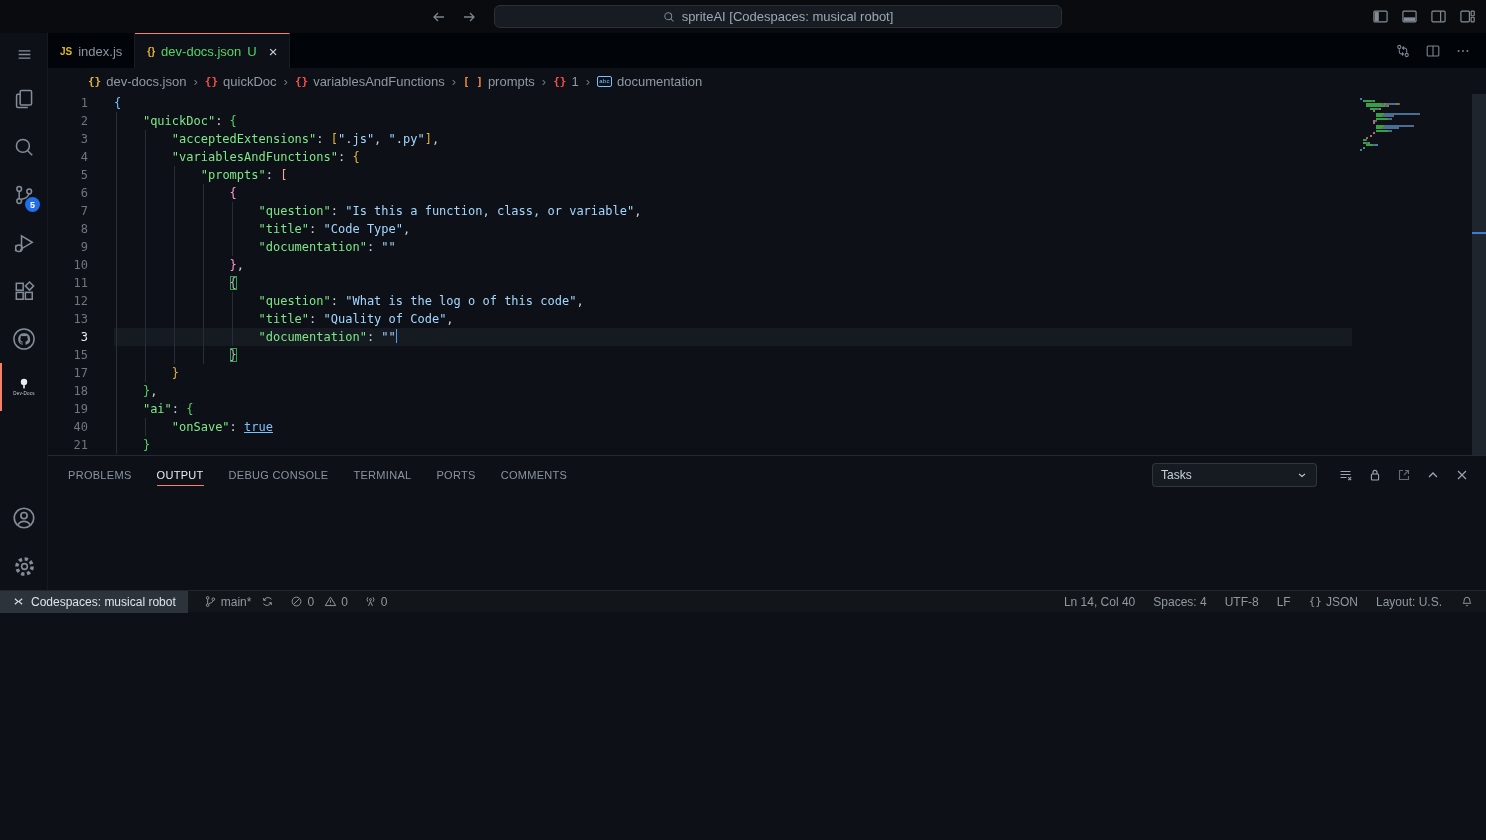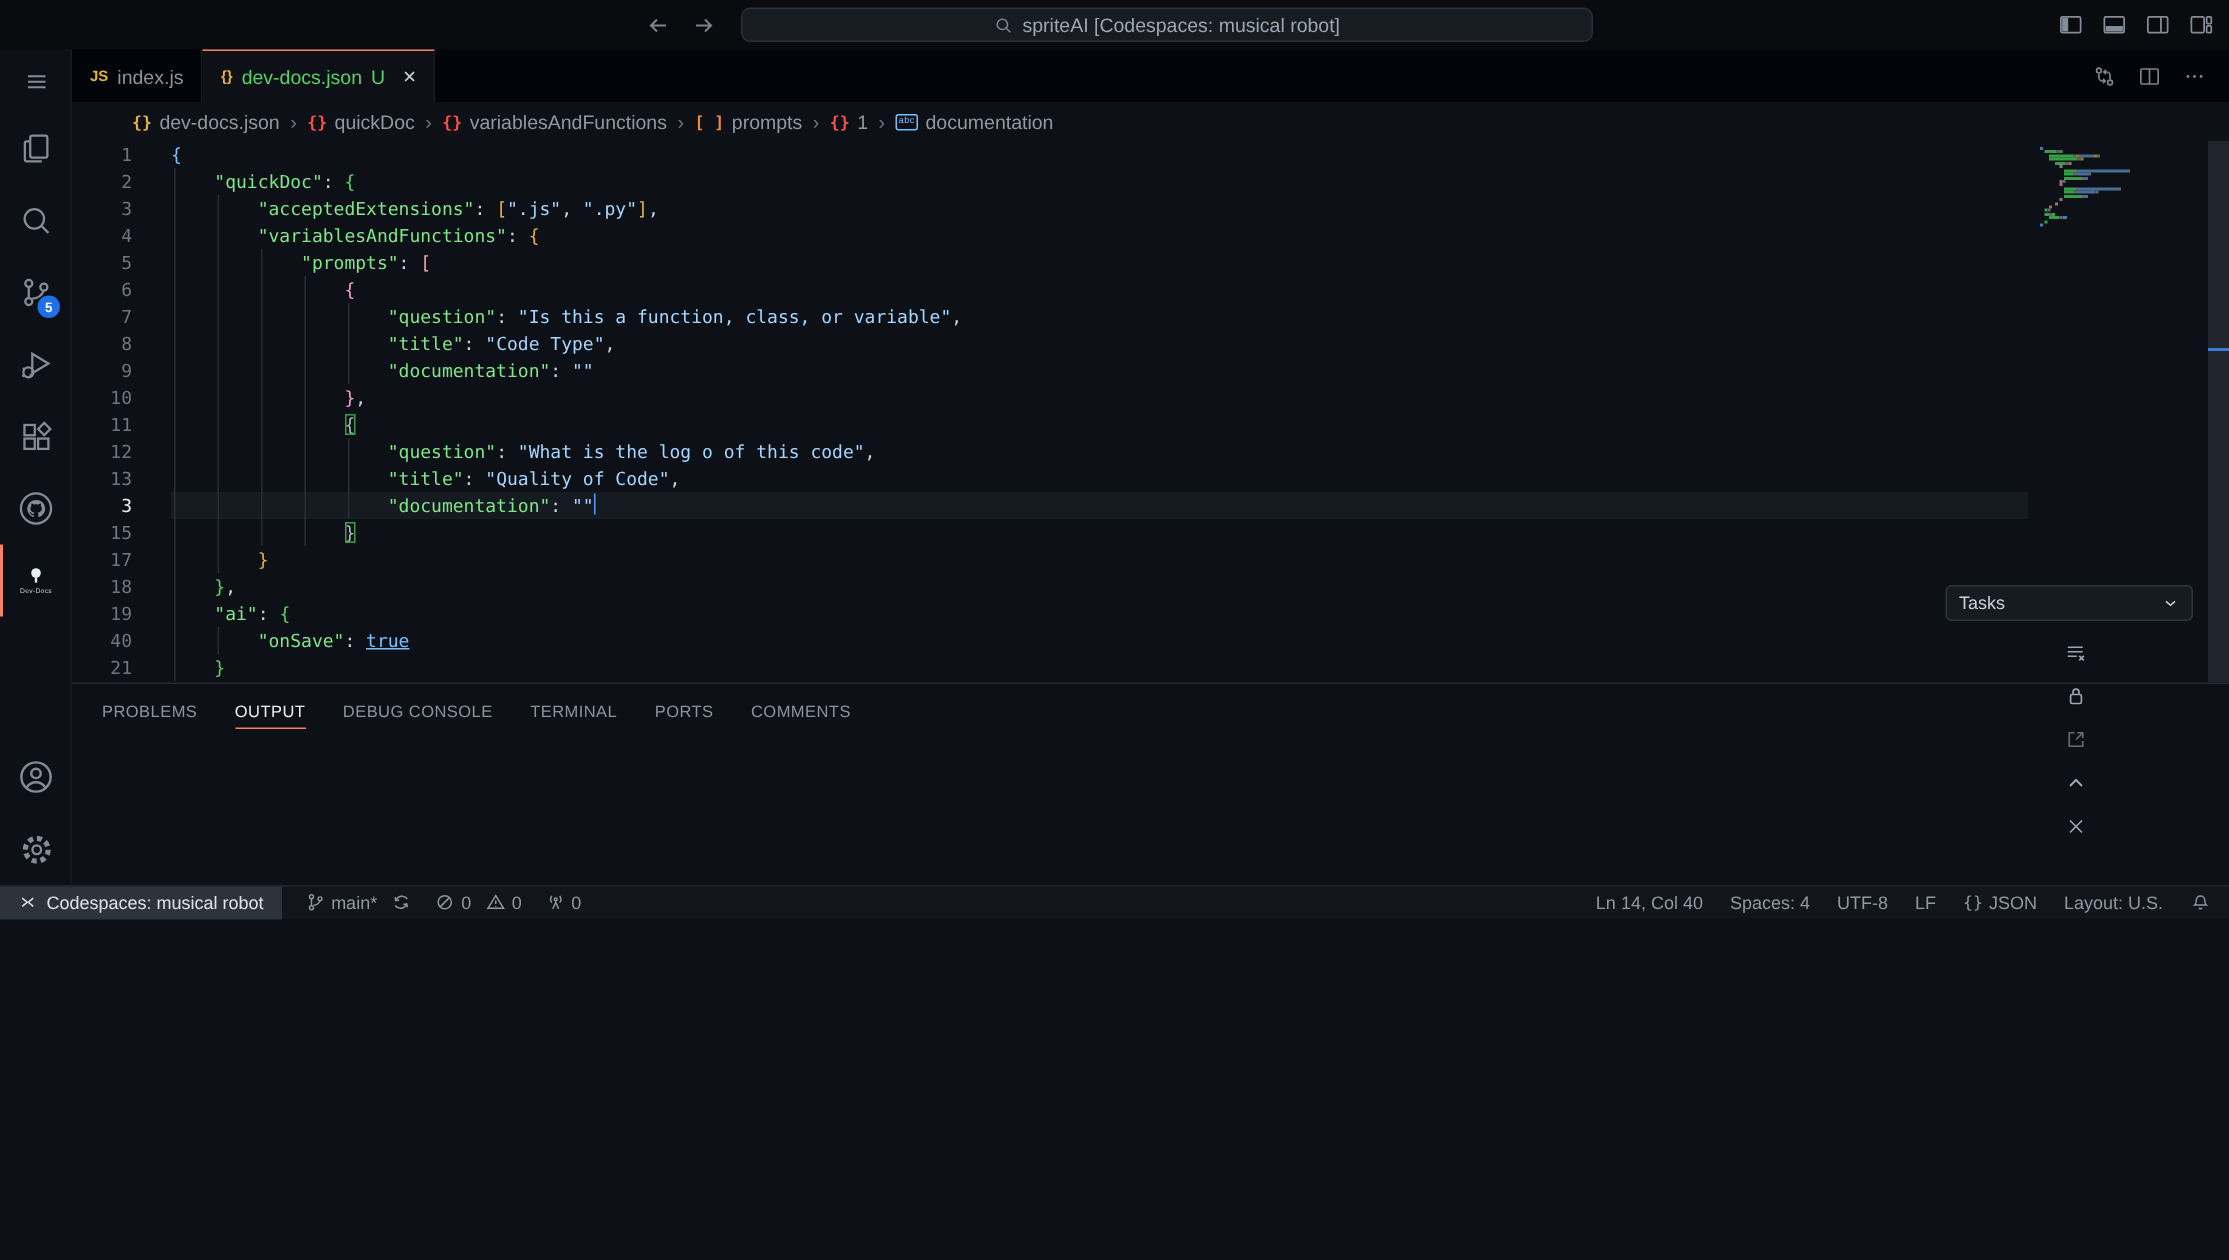--- a/index.html
+++ b/index.html
@@ -79,21 +79,21 @@
   #scroll-thumb { position:absolute; top:0; right:0; width:14px; height:362px; background:#262c36; opacity:.75; }
   #cursor-marker { position:absolute; top:138px; right:0; width:14px; height:2px; background:#3d7bd9; }
 
   
   #panel { height:135px; border-top:1px solid #242a33; display:flex; flex-direction:column; flex:none; background:#0d1117; }
   #panel-header { height:37px; display:flex; align-items:center; flex:none; }
   #panel-tabs { display:flex; gap:25px; padding-left:20px; }
   .ptab { font-size:11px; letter-spacing:.3px; color:#8b949e; height:37px; display:flex; align-items:center; position:relative; }
   .ptab.active { color:#e6edf3; }
   .ptab.active::after { content:""; position:absolute; left:0; right:0; bottom:7px; height:1.5px; background:#f78166; }
-  #panel-actions { margin-left:auto; display:flex; align-items:center; gap:13px; padding-right:16px; color:#9da7b3;flex-direction:column; }
+  #panel-actions { margin-left:auto; display:flex; align-items:center; gap:13px; padding-right:16px; color:#9da7b3; }
   #tasks-select { width:165px; height:24px; background:#161b22; border:1px solid rgba(205,217,229,.14); border-radius:4px;
     display:flex; align-items:center; font-size:12px; color:#c9d1d9; padding:0 8px; margin-right:8px; }
   #tasks-select .chev { margin-left:auto; }
   .pa-icon { width:16px; height:16px; color:#9da7b3; }
   .pa-icon.dim { color:#636c76; }
 
   
   #statusbar { height:22px; background:#12161b; border-top:1px solid #21262d; display:flex; align-items:center;
     font-size:12px; color:#9198a1; flex:none; }
   #sb-remote { height:22px; background:#2d333b; color:#dde3e9; display:flex; align-items:center; gap:6px; padding:0 12px; }

